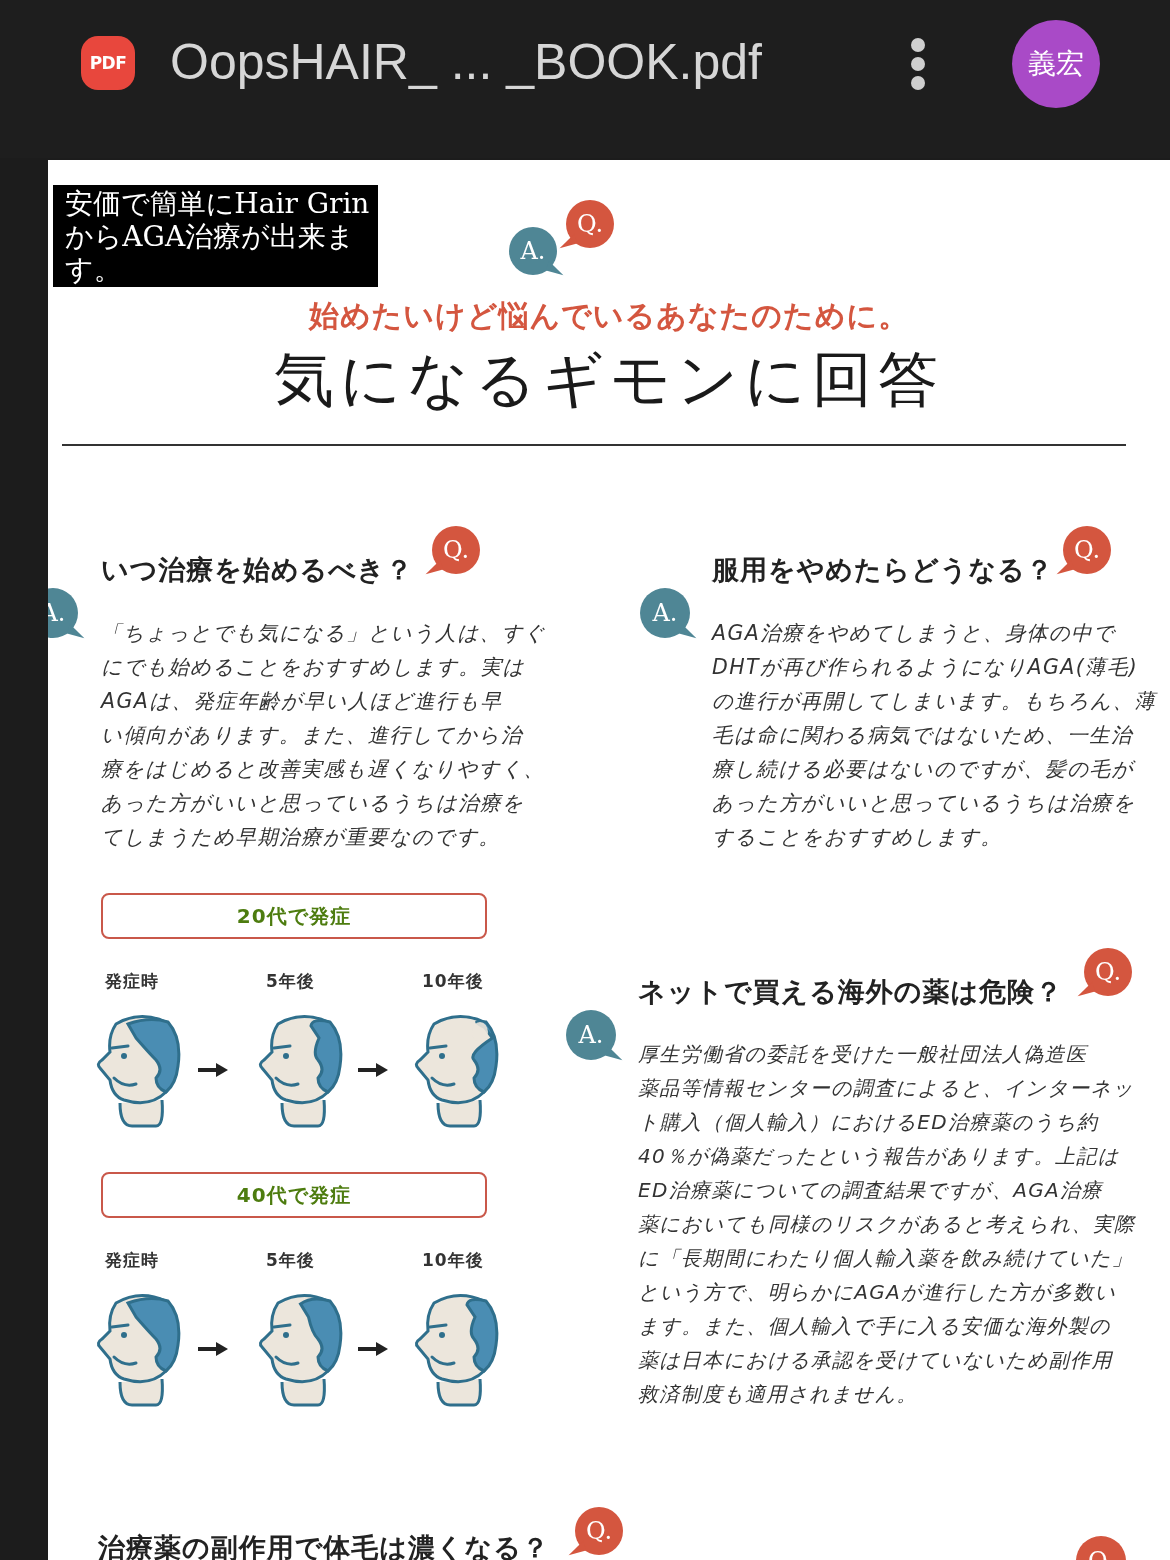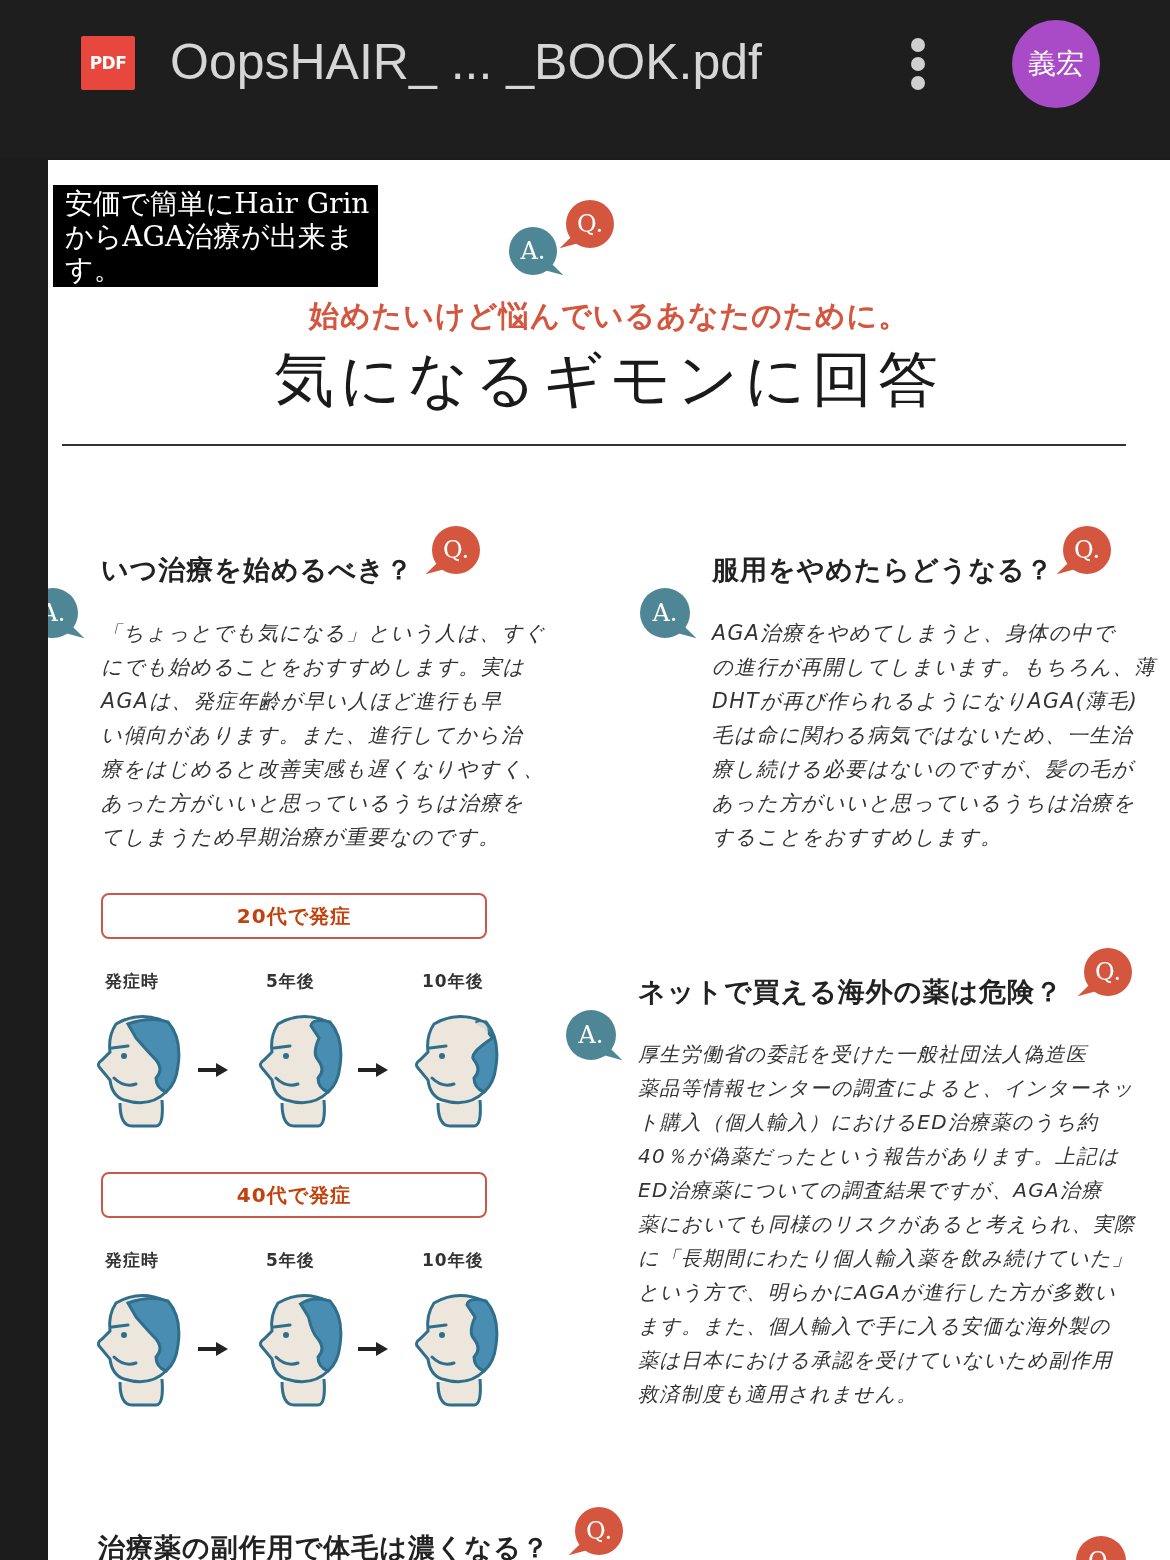--- a/index.html
+++ b/index.html
@@ -6,21 +6,21 @@
   body {
     width: 1170px; height: 1560px; overflow: hidden;
     background: #1c1c1c;
     font-family: "DejaVu Sans", "Liberation Sans", sans-serif;
     position: relative;
   }
   
   .topbar { position: absolute; left: 0; top: 0; width: 1170px; height: 158px; background: #1e1e1e; }
   .pdf-icon {
     position: absolute; left: 81px; top: 36px; width: 54px; height: 54px;
-    background: #e8473d; border-radius: 2px; color: #fff;
+    background: #e8473d; border-radius: 17px; color: #fff;
     font-family: "DejaVu Sans", sans-serif; font-weight: bold; font-size: 17px;
     display: flex; align-items: center; justify-content: center; letter-spacing: -0.5px;
   }
   .file-title {
     position: absolute; left: 170px; top: 30px; height: 64px; line-height: 64px;
     color: #d6d6d6; font-family: "Liberation Sans", sans-serif; font-size: 50px; white-space: nowrap;
   }
   .kebab { position: absolute; left: 905px; top: 38px; width: 28px; height: 52px; cursor: pointer; }
   .kebab span { position: absolute; left: 6px; width: 14px; height: 14px; background: #cfcfcf; border-radius: 50%; }
   .avatar {
@@ -56,21 +56,21 @@
     position: absolute; left: 0; width: 1122px; top: 180px; text-align: center;
     color: #1a1a1a; font-family: "DejaVu Serif", "Liberation Serif", serif; font-size: 60px; letter-spacing: 6px;
   }
   .rule { position: absolute; left: 14px; top: 284px; width: 1064px; height: 2px; background: #333; }
   .q-heading { position: absolute; color: #222; font-size: 27px; font-weight: bold; white-space: nowrap; letter-spacing: 1px; }
   .answer { position: absolute; color: #333; font-size: 20.5px; line-height: 34px; letter-spacing: 1.4px; font-style: italic; }
   .answer .line { display: block; white-space: nowrap; }
   
   .onset-box {
     position: absolute; left: 53px; width: 386px; height: 46px; border: 2px solid #c9584a; border-radius: 8px;
-    color: #c2410c; font-size: 20px; font-weight: bold; display: flex; align-items: center; justify-content: center;
+    color: #4d7c0f; font-size: 20px; font-weight: bold; display: flex; align-items: center; justify-content: center;
     box-sizing: border-box; letter-spacing: 1px;
   }
   .stage-label { position: absolute; font-size: 17px; font-weight: bold; color: #333; letter-spacing: 1px; }
   .head { position: absolute; width: 92px; height: 122px; }
   .arrow { position: absolute; width: 30px; height: 14px; }
 </style>
 </head>
 <body>
 
 <div class="topbar">
@@ -110,22 +110,22 @@
     <span class="line">療をはじめると改善実感も遅くなりやすく、</span>
     <span class="line">あった方がいいと思っているうちは治療を</span>
     <span class="line">てしまうため早期治療が重要なのです。</span>
   </div>
 
   <div class="q-heading" style="left:664px; top:392px;">服用をやめたらどうなる？</div>
   <div class="bubble q tail-left" style="left:1015px; top:366px; width:48px; height:48px; font-size:24px;">Q.</div>
   <div class="bubble a tail-right" style="left:592px; top:428px; width:50px; height:50px; font-size:24px;">A.</div>
   <div class="answer" style="left:664px; top:456px;">
     <span class="line">AGA治療をやめてしまうと、身体の中で</span>
+    <span class="line">DHTが再び作られるようになりAGA(薄毛)</span>
     <span class="line">の進行が再開してしまいます。もちろん、薄</span>
-    <span class="line">DHTが再び作られるようになりAGA(薄毛)</span>
     <span class="line">毛は命に関わる病気ではないため、一生治</span>
     <span class="line">療し続ける必要はないのですが、髪の毛が</span>
     <span class="line">あった方がいいと思っているうちは治療を</span>
     <span class="line">することをおすすめします。</span>
   </div>
 
   <div class="onset-box" style="top:733px;">20代で発症</div>
   <div class="stage-label" style="left:57px; top:810px;">発症時</div>
   <div class="stage-label" style="left:218px; top:810px;">5年後</div>
   <div class="stage-label" style="left:374px; top:810px;">10年後</div>

